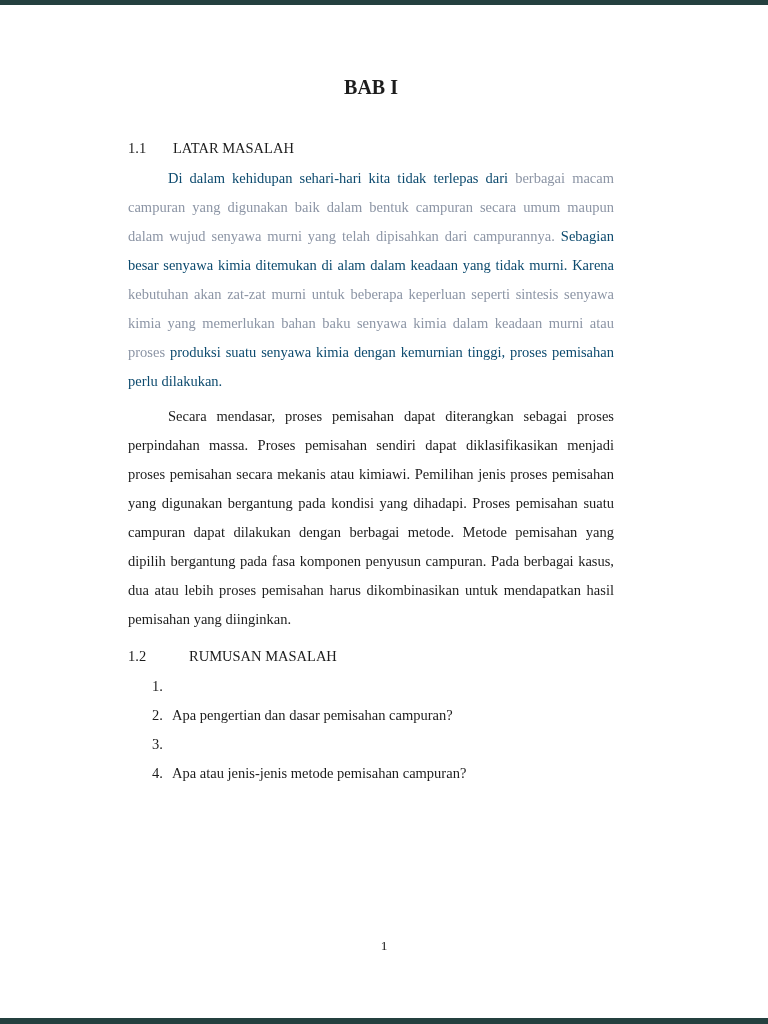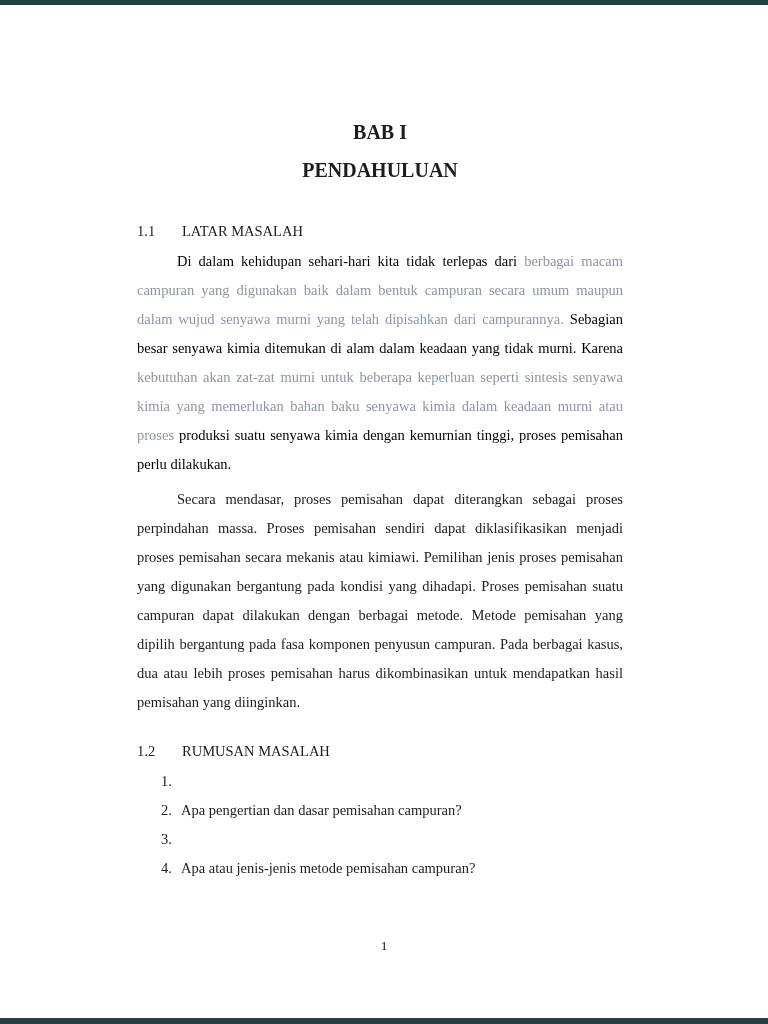--- a/index.html
+++ b/index.html
@@ -16,24 +16,24 @@
     position: absolute;
     left: 0;
     width: 768px;
     background: #24403f;
   }
   .frame-bar.top { top: 0; height: 5px; }
   .frame-bar.bottom { bottom: 0; height: 6px; }
 
   .doc {
     position: absolute;
-    left: 137px;
+    left: 128px;
     top: 0;
     width: 486px;
-    padding-top: 113px;
+    padding-top: 68px;
   }
   .chapter-title {
     text-align: center;
     font-weight: bold;
     font-size: 20px;
     line-height: 38px;
     margin: 0;
   }
   .section-heading {
     display: flex;
@@ -46,22 +46,22 @@
     flex: 0 0 45px;
   }
   .para {
     margin: 6px 0 0 0;
     font-size: 14.5px;
     line-height: 29px;
     text-align: justify;
     text-indent: 40px;
   }
   .seg.muted { color: #8c95a5; }
-  .seg.black { color: #000000; }
-  .section-heading.second { margin-top: 24px; }
+  .seg.black { color: #0c4a6e; }
+  .section-heading.second { margin-top: 12px; gap: 16px; }
   .q-list {
     margin-top: 6px;
     font-size: 14.5px;
     line-height: 29px;
   }
   .q-item {
     display: flex;
     margin-left: 24px;
   }
   .q-item .q-num {
@@ -79,21 +79,20 @@
   }
 </style>
 </head>
 <body>
 
 <div class="frame-bar top"></div>
 
 <div class="doc">
 
   <h1 class="chapter-title">BAB I</h1>
-  <h1 class="chapter-title">PENDAHULUAN</h1>
 
   <div class="section-heading">
     <span class="sec-num">1.1</span>
     <span class="sec-label">LATAR MASALAH</span>
   </div>
 
   <p class="para"><span class="seg black">Di dalam kehidupan sehari-hari kita tidak terlepas dari </span><span class="seg muted">berbagai macam campuran yang digunakan baik dalam bentuk campuran secara umum maupun dalam wujud senyawa murni yang telah dipisahkan dari campurannya. </span><span class="seg black">Sebagian besar senyawa kimia ditemukan di alam dalam keadaan yang tidak murni. Karena </span><span class="seg muted">kebutuhan akan zat-zat murni untuk beberapa keperluan seperti sintesis senyawa kimia yang memerlukan bahan baku senyawa kimia dalam keadaan murni atau proses </span><span class="seg black">produksi suatu senyawa kimia dengan kemurnian tinggi, proses pemisahan perlu dilakukan.</span></p>
 
   <p class="para">Secara mendasar, proses pemisahan dapat diterangkan sebagai proses perpindahan massa. Proses pemisahan sendiri dapat diklasifikasikan menjadi proses pemisahan secara mekanis atau kimiawi. Pemilihan jenis proses pemisahan yang digunakan bergantung pada kondisi yang dihadapi. Proses pemisahan suatu campuran dapat dilakukan dengan berbagai metode. Metode pemisahan yang dipilih bergantung pada fasa komponen penyusun campuran. Pada berbagai kasus, dua atau lebih proses pemisahan harus dikombinasikan untuk mendapatkan hasil pemisahan yang diinginkan.</p>
 

